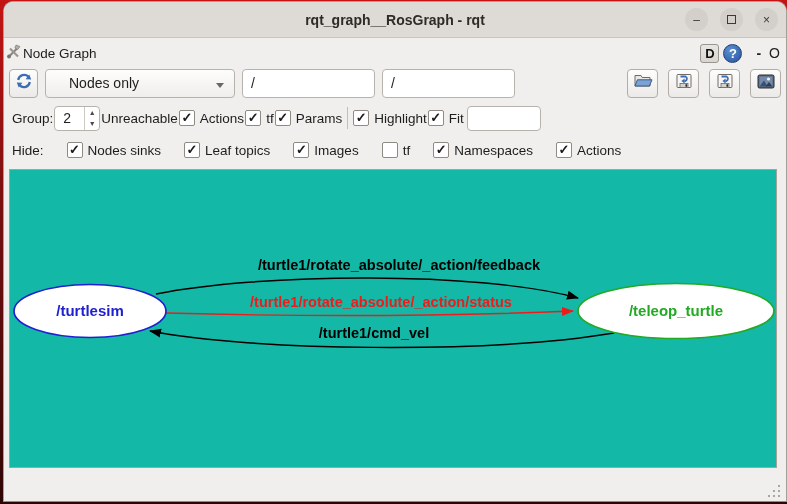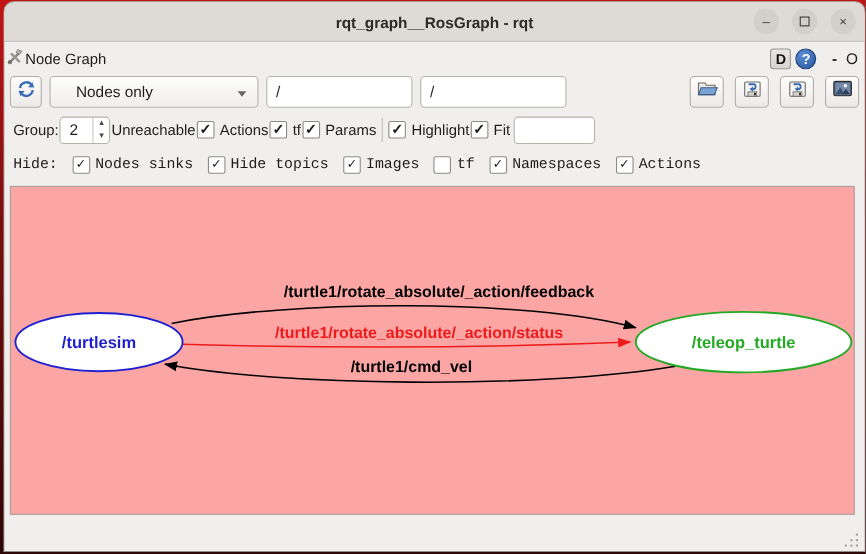--- a/index.html
+++ b/index.html
@@ -47,37 +47,37 @@
                  border-top:5px solid #6b6761; }
   .text-field { height:29px; border:1px solid #b7b2ac; border-radius:4px; background:#fff;
                 font-size:14px; color:#1d1d1d; padding:0 8px; font-family:"Liberation Sans",sans-serif; }
   .tf-main { width:133px; }
   .spacer { flex:1; }
   .icon-btn { width:31px; margin-left:3px; }
   
   .filter-row { position:absolute; left:8px; right:5px; display:flex; align-items:center;
                 font-size:13.5px; color:#1d1d1d; }
   .row1 { top:102px; height:28px; gap:1px; }
-  .row2 { top:134px; height:28px; gap:13px;font-family:Liberation Mono, monospace; }
+  .row2 { top:134px; height:28px; gap:23px; }
   .spinbox { width:46px; height:25px; border:1px solid #b7b2ac; border-radius:4px;
              background:#fff; display:flex; position:relative; }
   .spin-val { flex:1; display:flex; align-items:center; padding-left:8px; font-size:14px; }
   .spin-arrows { width:15px; border-left:1px solid #ccc8c2; display:flex; flex-direction:column; }
   .spin-arrows div { flex:1; display:flex; align-items:center; justify-content:center;
                      font-size:7px; color:#4a4a4a; }
   .cb-group { display:flex; align-items:flex-end; gap:5px; cursor:default; }
   .checkbox { width:16px; height:16px; background:#fff; border:1px solid #8e8a84;
               border-radius:2px; display:flex; align-items:center; justify-content:center;
               font-size:13px; font-weight:bold; color:#1a1a1a; }
   .checkbox.checked::after { content:"\2713"; margin-top:-1px; }
   .vsep { width:1px; height:22px; background:#c2beb8; margin:0 4px; }
   .fit-field { width:74px; height:25px; margin-left:2px; }
   
   .canvas { position:absolute; left:5px; top:167px; width:768px; height:299px;
-            background:#fca5a5; border:1px solid #a5a19b; }
+            background:#14b8a6; border:1px solid #a5a19b; }
   .graph-label { font-weight:bold; font-size:14.5px; }
   .node-label { font-weight:bold; font-size:15px; }
   
   .resize-grip { position:absolute; right:6px; bottom:4px; width:16px; height:16px; }
   .resize-grip i { position:absolute; width:2px; height:2px; background:#aaa59f; }
 </style>
 </head>
 <body>
 
 <div class="screen">
@@ -212,21 +212,21 @@
     </div>
 
     <div class="filter-row row2">
       <span>Hide:</span>
       <label class="cb-group">
         <span class="checkbox checked"></span>
         <span>Nodes sinks</span>
       </label>
       <label class="cb-group">
         <span class="checkbox checked"></span>
-        <span>Hide topics</span>
+        <span>Leaf topics</span>
       </label>
       <label class="cb-group">
         <span class="checkbox checked"></span>
         <span>Images</span>
       </label>
       <label class="cb-group">
         <span class="checkbox"></span>
         <span>tf</span>
       </label>
       <label class="cb-group">

